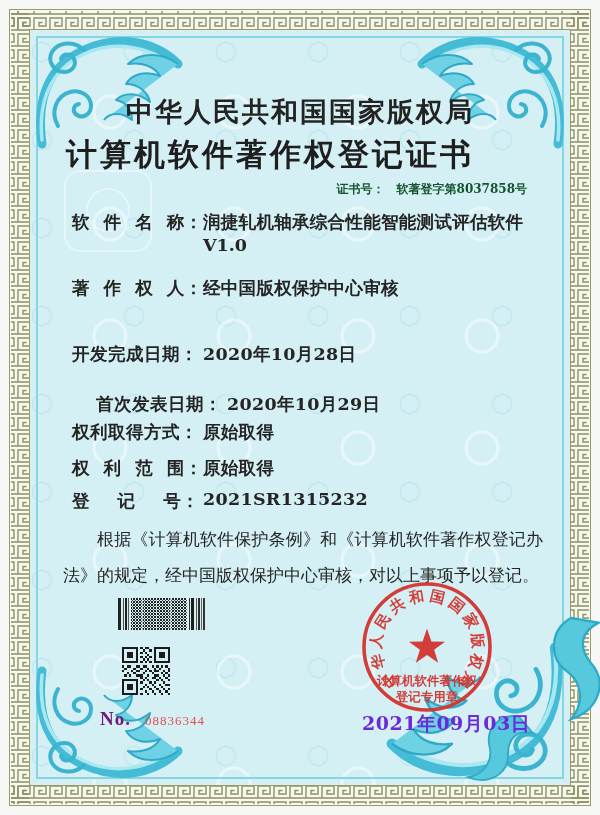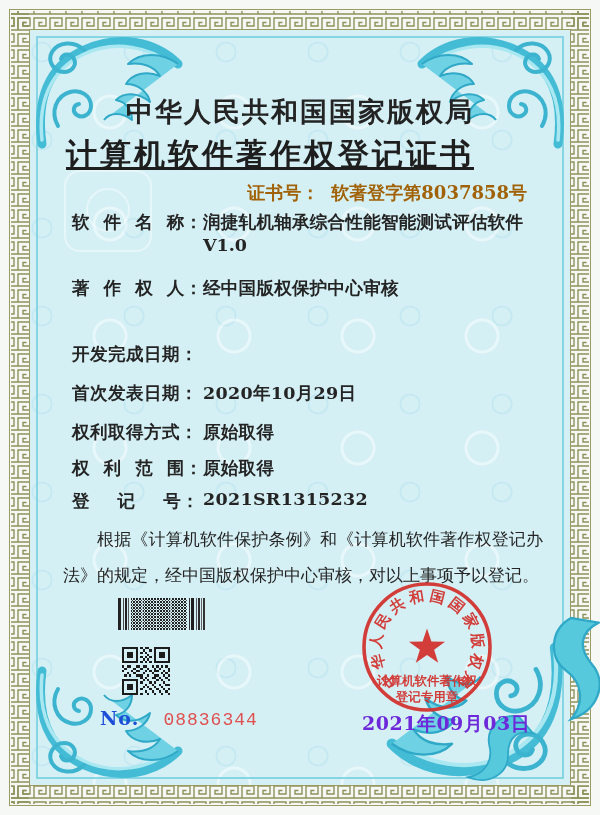--- a/index.html
+++ b/index.html
@@ -25,34 +25,34 @@
   .decor-svg{position:absolute;left:0;top:0;z-index:1;pointer-events:none;}
   .content{position:absolute;inset:0;z-index:2;color:#242424;}
 
   .abs{position:absolute;}
   .authority-title{
     left:0;top:94px;width:600px;text-align:center;
     font-size:27px;font-weight:bold;letter-spacing:2px;color:#232323;
   }
   .certificate-title{
     left:0;top:134px;width:540px;text-align:center;
-    font-size:31px;font-weight:bold;letter-spacing:3px;color:#1e1e1e;text-decoration:underline;
+    font-size:31px;font-weight:bold;letter-spacing:3px;color:#1e1e1e;
   }
   .cert-no-line{
-    right:73px;top:181px;font-size:18px;font-weight:bold;color:#a16207;
+    right:73px;top:181px;font-size:12px;font-weight:bold;color:#14532d;
   }
   .cert-no-line .v{margin-left:12px;}
 
   .field-row{left:72px;width:480px;font-size:17.5px;font-weight:bold;color:#242424;}
   .field-row .label{letter-spacing:.5px;}
   .field-row.spread .label{word-spacing:7px;margin-top:20px;}
   .field-row.spread-wide .label{word-spacing:21px;}
   .field-row .value{position:absolute;left:131px;top:0;white-space:nowrap;letter-spacing:.3px;}
   .field-row .value2{position:absolute;left:131px;top:25px;}
-  .r1{top:210px;} .r2{top:276px;} .r3{top:342px;} .r4{top:381px;}
+  .r1{top:210px;} .r2{top:276px;} .r3{top:342px;} .r4{top:392px;margin-left:24px;}
   .r5{top:420px;} .r6{top:456px;} .r7{top:489px;}
 
   .statement{
     left:63px;top:521px;width:480px;
     font-size:17px;font-weight:normal;line-height:36px;
     text-indent:2em;text-align:justify;color:#242424;
   }
 
   .stamp-emboss{
     left:64px;top:170px;width:84px;height:78px;
@@ -60,24 +60,24 @@
   }
   .stamp-emboss::after{
     content:"";position:absolute;left:20px;top:16px;width:40px;height:40px;
     border:2px solid rgba(255,255,255,.7);border-radius:50%;
   }
 
   .barcode{left:118px;top:598px;width:87px;height:32px;}
   .qr{left:122px;top:647px;width:48px;height:48px;}
 
   .serial-line{left:100px;top:707px;font-size:19px;}
-  .serial-line .no{font-weight:bold;color:#1d4ed8;letter-spacing:1px;}
+  .serial-line .no{font-weight:bold;color:#701a75;letter-spacing:1px;font-family:Liberation Serif, serif;}
   .serial-line .num{
-    font-family:Liberation Mono, monospace;
-    color:#df5050;margin-left:18px;letter-spacing:1px;font-size:18px;
+    font-family:Liberation Serif, serif;
+    color:#df5050;margin-left:8px;letter-spacing:1px;font-size:13px;
   }
 
   .seal{left:356px;top:576px;width:142px;height:142px;opacity:.95;}
   .issue-date{left:362px;top:711px;font-size:19px;font-weight:bold;color:#6d28d9;letter-spacing:.5px;}
 </style>
 </head>
 <body>
 
 <div class="sheet">
 
@@ -137,20 +137,21 @@
       <span class="value2">V1.0</span>
     </div>
 
     <div class="abs field-row spread r2">
       <span class="label">著 作 权 人：</span>
       <span class="value">经中国版权保护中心审核</span>
     </div>
 
     <div class="abs field-row r3">
       <span class="label">开发完成日期：</span>
+      <span class="value">2020年10月28日</span>
     </div>
 
     <div class="abs field-row r4">
       <span class="label">首次发表日期：</span>
       <span class="value">2020年10月29日</span>
     </div>
 
     <div class="abs field-row r5">
       <span class="label">权利取得方式：</span>
       <span class="value">原始取得</span>

